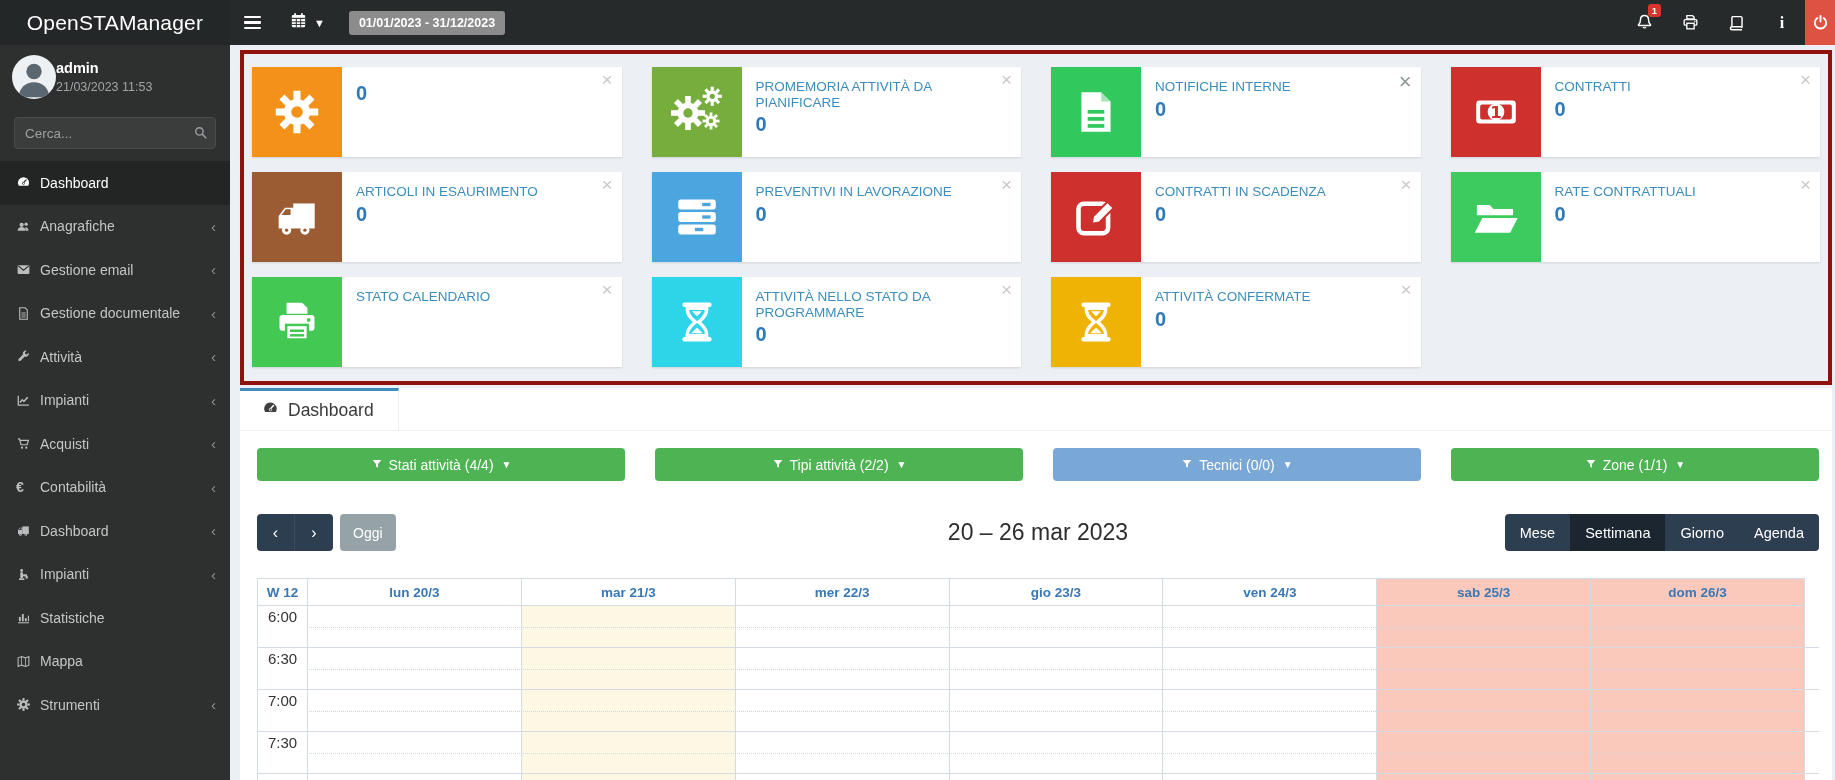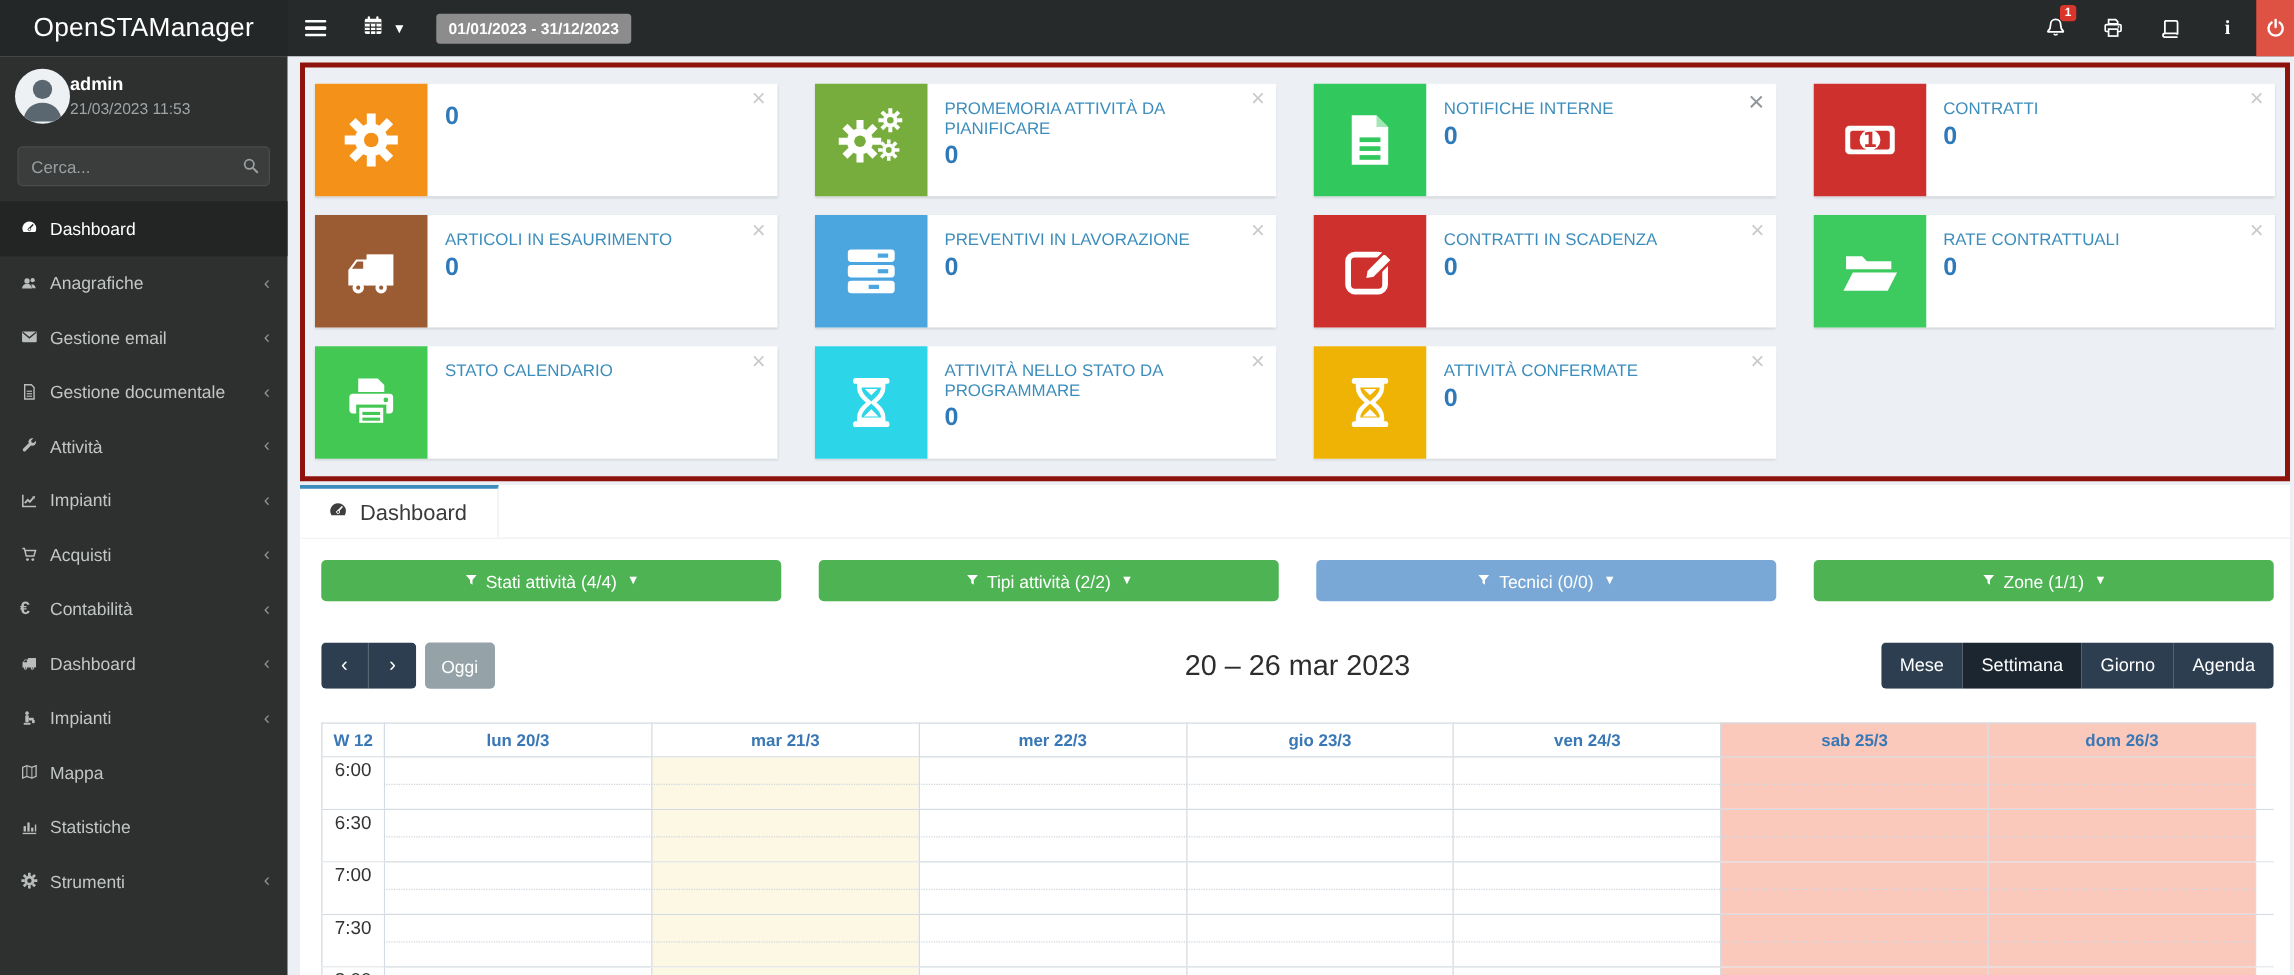--- a/index.html
+++ b/index.html
@@ -291,37 +291,37 @@
             <rect x="15.4" y="14" width="3.4" height="4.6" rx="1" fill="#b9bdbd"></rect>
             <rect x="4.6" y="17.8" width="9" height="2.8" rx="1" fill="#b9bdbd"></rect>
           </svg>
         </span>
         <span class="mi-label">Impianti</span>
         <span class="mi-arrow">‹</span>
       </li>
       <li class="menu-item">
         <span class="mi-icon">
           <svg width="15" height="15" viewBox="0 0 24 24">
-            <path d="M3.4 6.2l5.4-2.2 6.4 2.2 5.4-2.2v13.8l-5.4 2.2-6.4-2.2-5.4 2.2z" fill="none" stroke="#b9bdbd" stroke-width="1.7"></path>
-            <path d="M8.8 4v13.8M15.2 6.2V20" stroke="#b9bdbd" stroke-width="1.3"></path>
-          </svg>
-        </span>
-        <span class="mi-label">Mappa</span>
-      </li>
-      <li class="menu-item">
-        <span class="mi-icon">
-          <svg width="15" height="15" viewBox="0 0 24 24">
             <rect x="4.6" y="11" width="3" height="7" fill="#b9bdbd"></rect>
             <rect x="9.4" y="6.4" width="3" height="11.6" fill="#b9bdbd"></rect>
             <rect x="14.2" y="13" width="3" height="5" fill="#b9bdbd"></rect>
             <rect x="19" y="9" width="1.8" height="9" fill="#b9bdbd"></rect>
             <rect x="3.4" y="19.6" width="17.4" height="1.7" fill="#b9bdbd"></rect>
           </svg>
         </span>
         <span class="mi-label">Statistiche</span>
+      </li>
+      <li class="menu-item">
+        <span class="mi-icon">
+          <svg width="15" height="15" viewBox="0 0 24 24">
+            <path d="M3.4 6.2l5.4-2.2 6.4 2.2 5.4-2.2v13.8l-5.4 2.2-6.4-2.2-5.4 2.2z" fill="none" stroke="#b9bdbd" stroke-width="1.7"></path>
+            <path d="M8.8 4v13.8M15.2 6.2V20" stroke="#b9bdbd" stroke-width="1.3"></path>
+          </svg>
+        </span>
+        <span class="mi-label">Mappa</span>
       </li>
       <li class="menu-item">
         <span class="mi-icon">
           <svg width="15" height="15" viewBox="0 0 24 24">
             <line x1="18" y1="12" x2="22.2" y2="12" stroke="#b9bdbd" stroke-width="3.4"></line>
             <line x1="16.242640687119284" y1="16.242640687119284" x2="19.212489168102785" y2="19.212489168102785" stroke="#b9bdbd" stroke-width="3.4"></line>
             <line x1="12" y1="18" x2="12" y2="22.2" stroke="#b9bdbd" stroke-width="3.4"></line>
             <line x1="7.757359312880715" y1="16.242640687119284" x2="4.787510831897216" y2="19.212489168102785" stroke="#b9bdbd" stroke-width="3.4"></line>
             <line x1="6" y1="12" x2="1.8000000000000007" y2="12.000000000000002" stroke="#b9bdbd" stroke-width="3.4"></line>
             <line x1="7.757359312880714" y1="7.757359312880715" x2="4.787510831897214" y2="4.787510831897216" stroke="#b9bdbd" stroke-width="3.4"></line>

